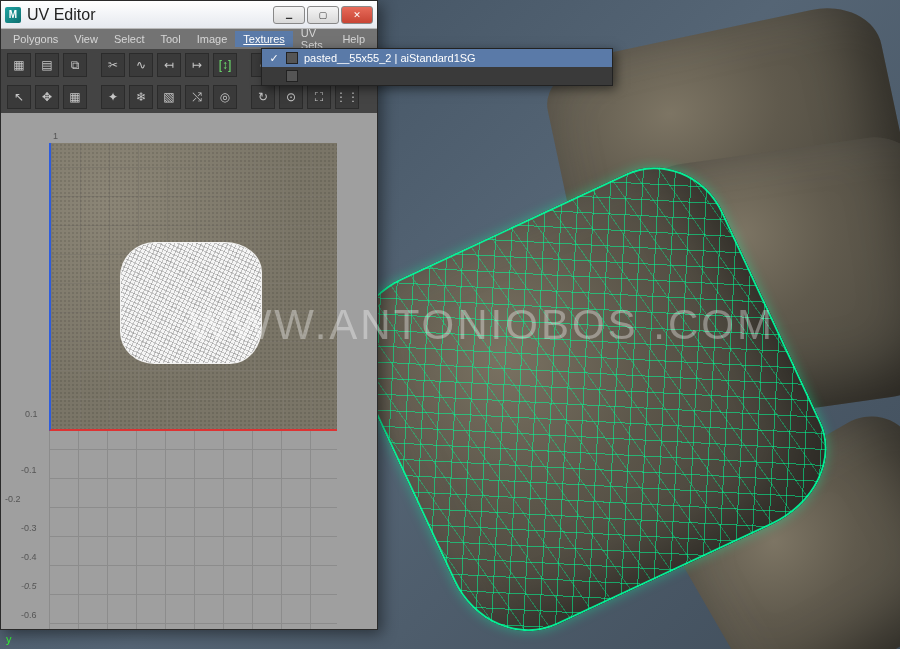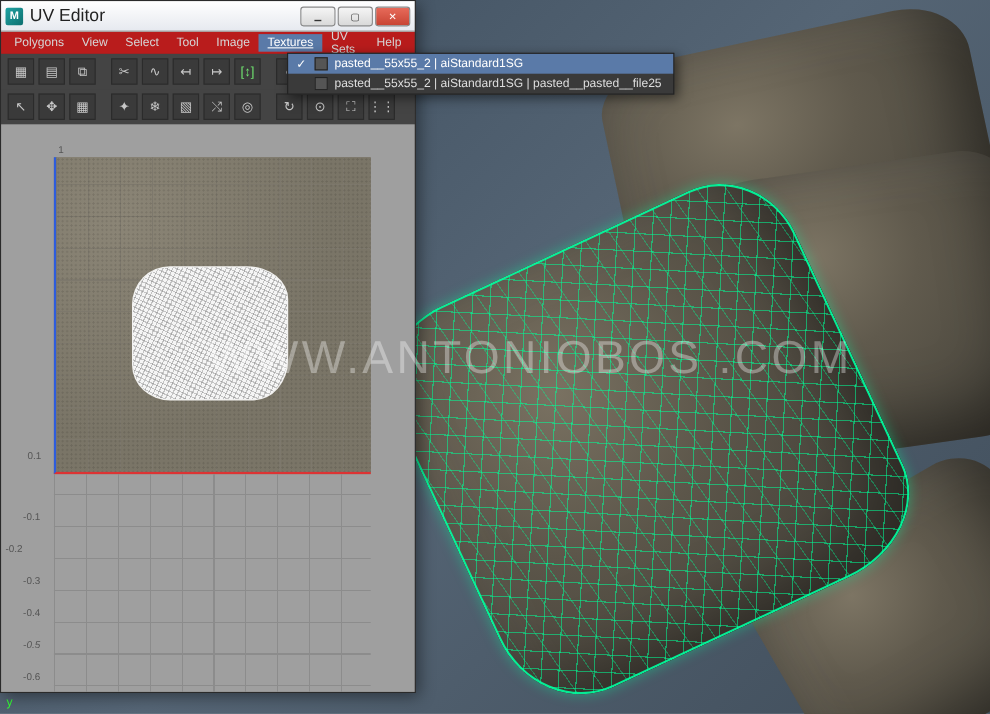--- a/index.html
+++ b/index.html
@@ -83,21 +83,21 @@
   margin-left:2px; font-size:10px; background:linear-gradient(#f5f5f5,#d9d9d9);
 }
 .win-btn.min::after{content:"▁";font-size:8px;color:#333;}
 .win-btn.max::after{content:"▢";font-size:9px;color:#333;}
 .win-btn.close{background:linear-gradient(#e76b5a,#c84434);color:#fff;}
 .win-btn.close::after{content:"✕";font-size:9px;color:#fff;}
 
 
 .menubar {
   height: 20px;
-  background: #b91c1c;
+  background: #737373;
   display: flex;
   align-items: center;
   padding: 0 4px;
   justify-content: center;
 }
 .menu-item {
   padding: 2px 8px;
   font-size: 11px;
   color: #d6d6d6;
   cursor: pointer;
@@ -319,17 +319,16 @@
 
 <div class="dropdown">
   <div class="dropdown-item selected">
     <span class="dropdown-check">✓</span>
     <span class="dropdown-swatch"></span>
     <span>pasted__55x55_2 | aiStandard1SG</span>
   </div>
   <div class="dropdown-item">
     <span class="dropdown-check"></span>
     <span class="dropdown-swatch"></span>
-    <span>pasted__55x55_2 | aiStandard1SG | pasted__pasted__file25</span>
   </div>
 </div>
 
 <div class="watermark">WWW.ANTONIOBOS  .COM</div>
 
 </body></html>

